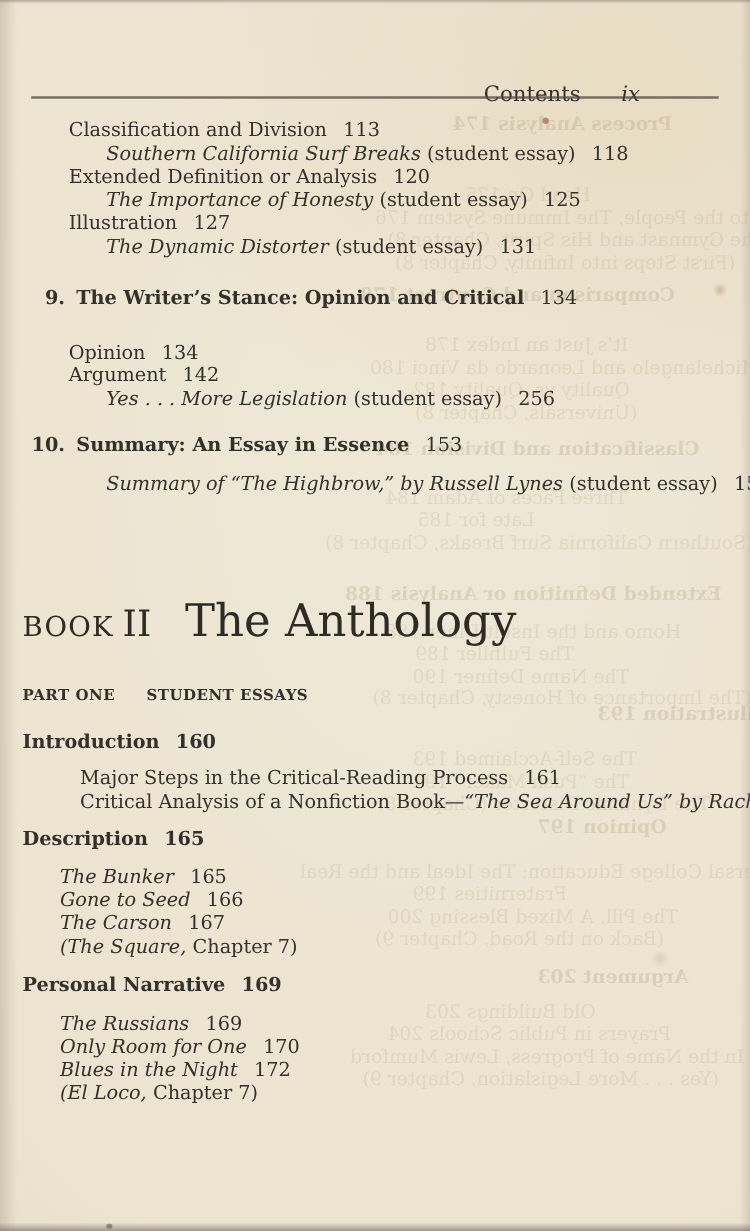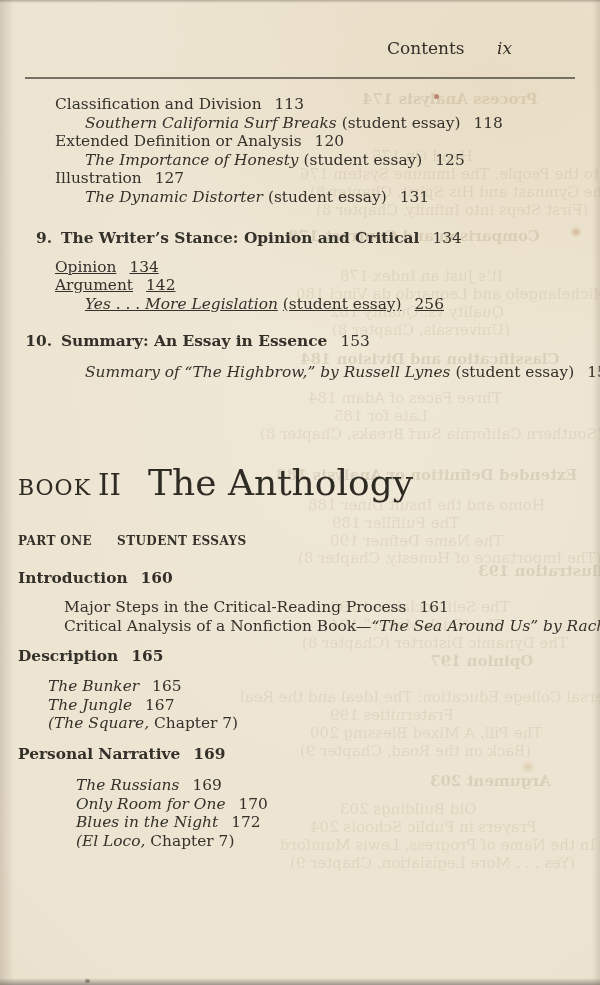--- a/index.html
+++ b/index.html
@@ -14,21 +14,21 @@
   .edge-top{position:absolute;top:0;left:0;right:0;height:3px;background:linear-gradient(180deg,rgba(88,80,68,.38),rgba(88,80,68,0));}
   .edge-bottom{position:absolute;bottom:0;left:0;right:0;height:7px;background:linear-gradient(0deg,rgba(92,87,79,.55),rgba(92,87,79,0));}
   .edge-left{position:absolute;top:0;bottom:0;left:0;width:14px;background:linear-gradient(90deg,rgba(118,103,83,.22),rgba(118,103,83,0));}
   .edge-right{position:absolute;top:0;bottom:0;right:0;width:8px;background:linear-gradient(270deg,rgba(118,103,83,.20),rgba(118,103,83,0));}
   .stain1{position:absolute;left:570px;top:226px;width:12px;height:12px;border-radius:50%;background:radial-gradient(circle,rgba(176,134,92,.45),rgba(176,134,92,0) 70%);}
   .stain2{position:absolute;left:520px;top:760px;width:16px;height:14px;border-radius:50%;background:radial-gradient(circle,rgba(205,176,132,.40),rgba(205,176,132,0) 70%);}
   .stain3{position:absolute;left:434px;top:94px;width:5px;height:5px;border-radius:50%;background:rgba(158,62,44,.55);}
   .stain4{position:absolute;left:85px;top:979px;width:5px;height:4px;border-radius:50%;background:rgba(70,64,56,.5);}
 
   
-  .running-head{position:absolute;top:38px;right:88px;font-size:17px;white-space:nowrap;}
+  .running-head{position:absolute;top:66px;right:88px;font-size:17px;white-space:nowrap;}
   .running-head .rh-num{font-style:italic;margin-left:27px;}
   .rule{position:absolute;top:77px;left:25px;right:25px;height:2px;background:#4d4840;opacity:.75;}
 
   
   .bt{position:absolute;transform:scaleX(-1);color:#8a7753;opacity:.13;filter:blur(.4px);
       font-size:15px;white-space:nowrap;pointer-events:none;}
   .bt.b{font-weight:700;opacity:.18;}
   .bt-0{top:90px;left:362px}.bt-1{top:147px;left:372px}.bt-2{top:165px;left:300px}
   .bt-3{top:183px;left:310px}.bt-4{top:201px;left:316px}.bt-5{top:227px;left:288px}
   .bt-6{top:267px;left:340px}.bt-7{top:285px;left:296px}.bt-8{top:303px;left:330px}
@@ -50,35 +50,35 @@
   .m2{margin-left:76px;}
   .h0{margin-left:18px;font-weight:700;line-height:19px;}
   .it{font-style:italic;}
   .suffix{margin-left:5px;}
   .rom{margin-left:5px;}
   .pg{margin-left:13px;}
   .chap{margin-left:20px;white-space:nowrap;line-height:21px;}
   .chap .num{display:inline-block;width:32px;text-align:right;margin-right:9px;font-weight:700;}
   .chap .ttl{font-weight:700;}
   .mt-chap9{margin-top:21px;}
-  .mt-list9{margin-top:9px;text-decoration:underline;}
+  .mt-list9{margin-top:24px;}
   .mt-chap10{margin-top:18px;}
   .mt-sum{margin-top:11px;}
   .book-title{margin-top:80px;margin-left:18px;white-space:nowrap;color:#2e2b25;}
   .book-title .bk{font-size:22px;letter-spacing:1px;}
   .book-title .rn{font-size:29px;margin-left:7px;}
   .book-title .bt-title{font-size:36px;margin-left:27px;}
   .part{margin-top:31px;margin-left:18px;font-weight:700;font-size:12px;white-space:nowrap;letter-spacing:.4px;}
   .part .p2{margin-left:25px;}
   .mt-introh{margin-top:21px;}
   .mt-introl{margin-top:10px;margin-left:16px;}
   .mt-desch{margin-top:12px;}
   .mt-descl{margin-top:11px;}
   .mt-persh{margin-top:12px;}
-  .mt-persl{margin-top:12px;margin-left:28px;}
+  .mt-persl{margin-top:12px;}
 </style>
 </head>
 <body>
 
 <div class="page">
 
   <div>
     <div class="bt b bt-0">Process Analysis   174</div>
     <div class="bt bt-1">Head On   175</div>
     <div class="bt bt-2">Poker to the People, The Immune System   176</div>
@@ -184,21 +184,24 @@
     </div>
 
     <div class="line h0 mt-desch">
       <span>Description</span><span class="pg">165</span>
     </div>
     <div class="mt-descl">
       <div class="line m1">
         <span class="it">The Bunker</span><span class="pg">165</span>
       </div>
       <div class="line m1">
-        <span class="it">The Jungle</span><span class="pg">167</span>
+        <span class="it">Gone to Seed</span><span class="pg">166</span>
+      </div>
+      <div class="line m1">
+        <span class="it">The Carson</span><span class="pg">167</span>
       </div>
       <div class="line m1">
         <span class="it">(The Square,</span><span class="rom">Chapter 7)</span>
       </div>
     </div>
 
     <div class="line h0 mt-persh">
       <span>Personal Narrative</span><span class="pg">169</span>
     </div>
     <div class="mt-persl">

